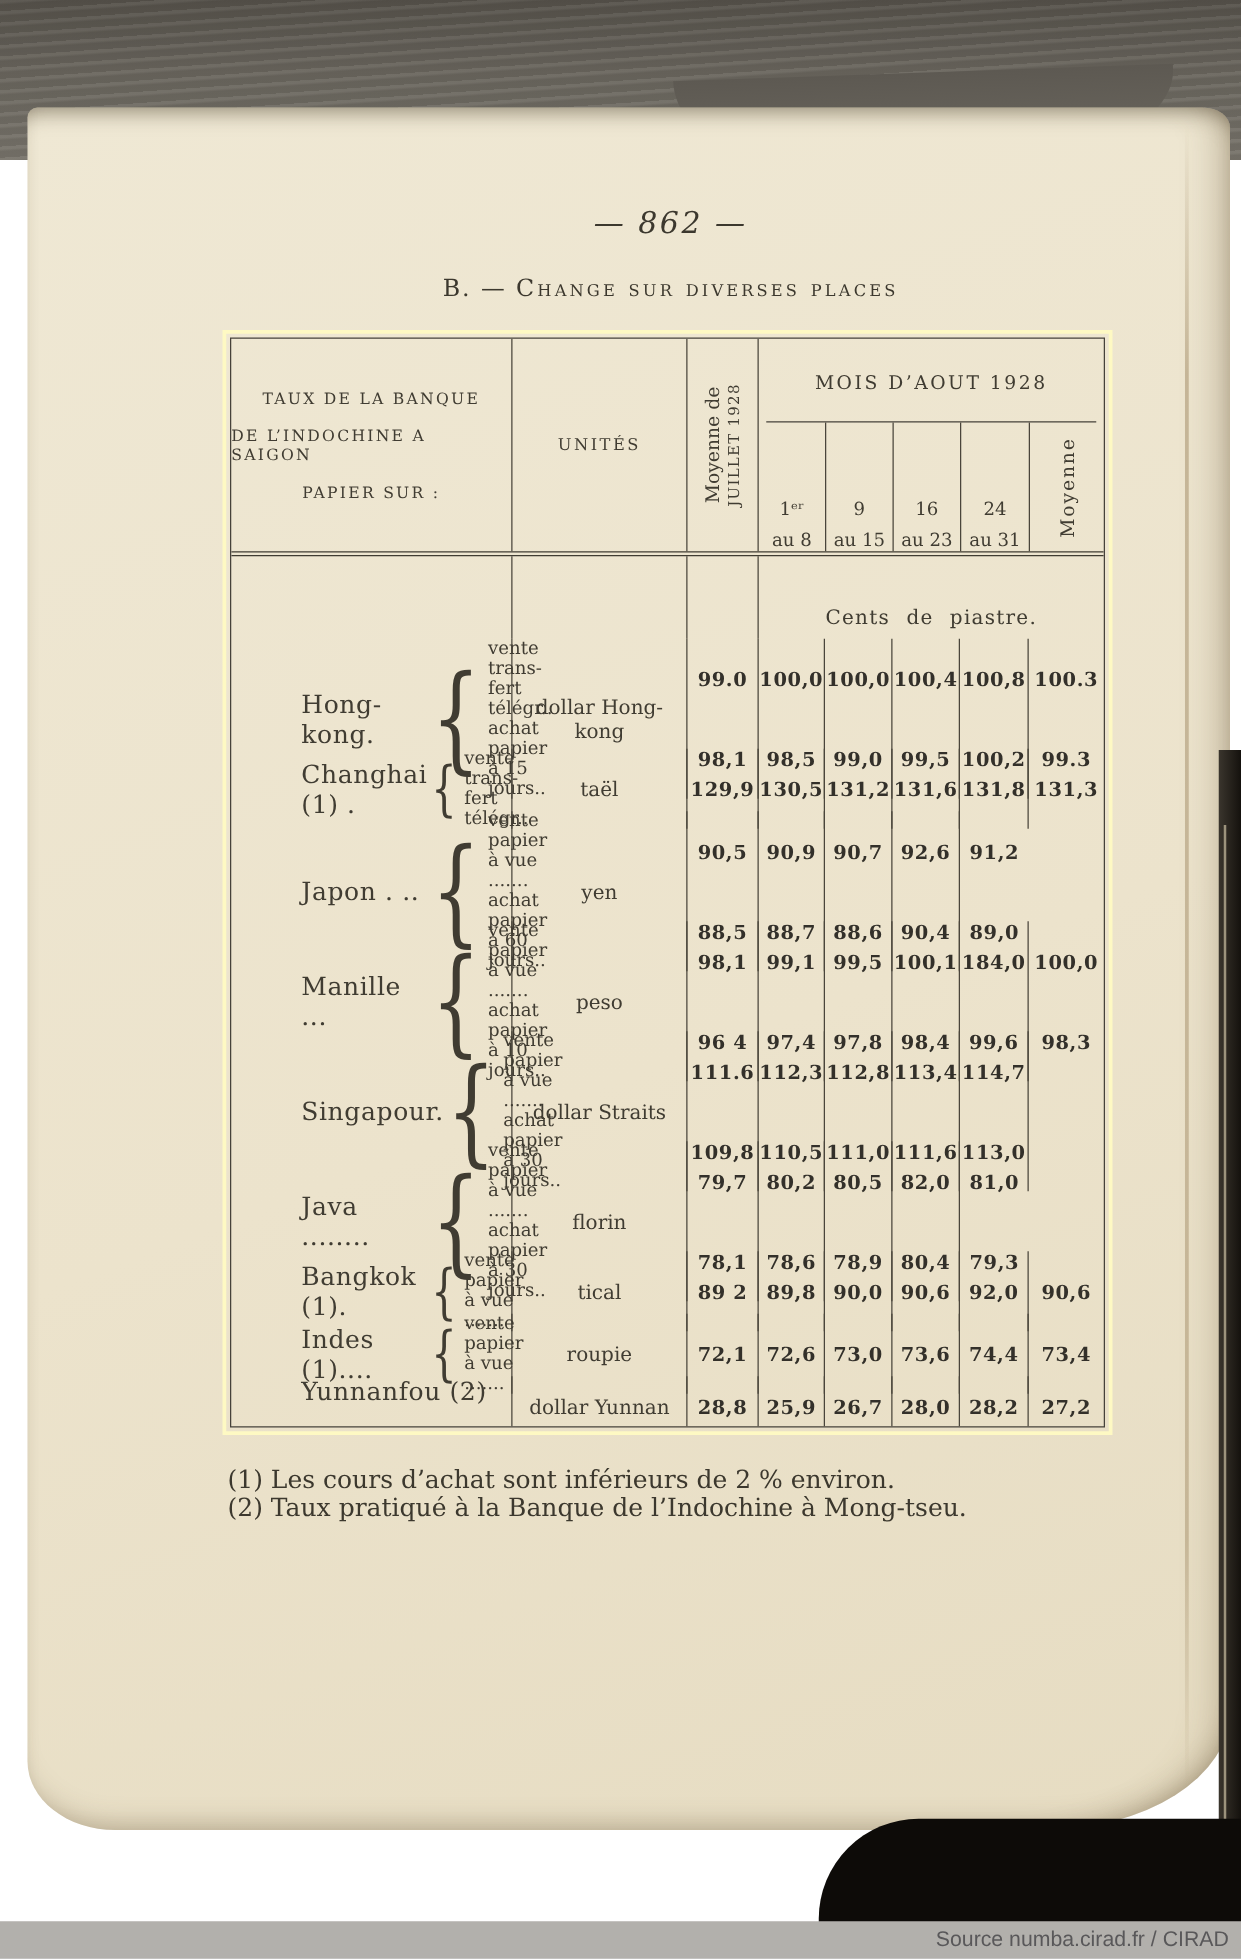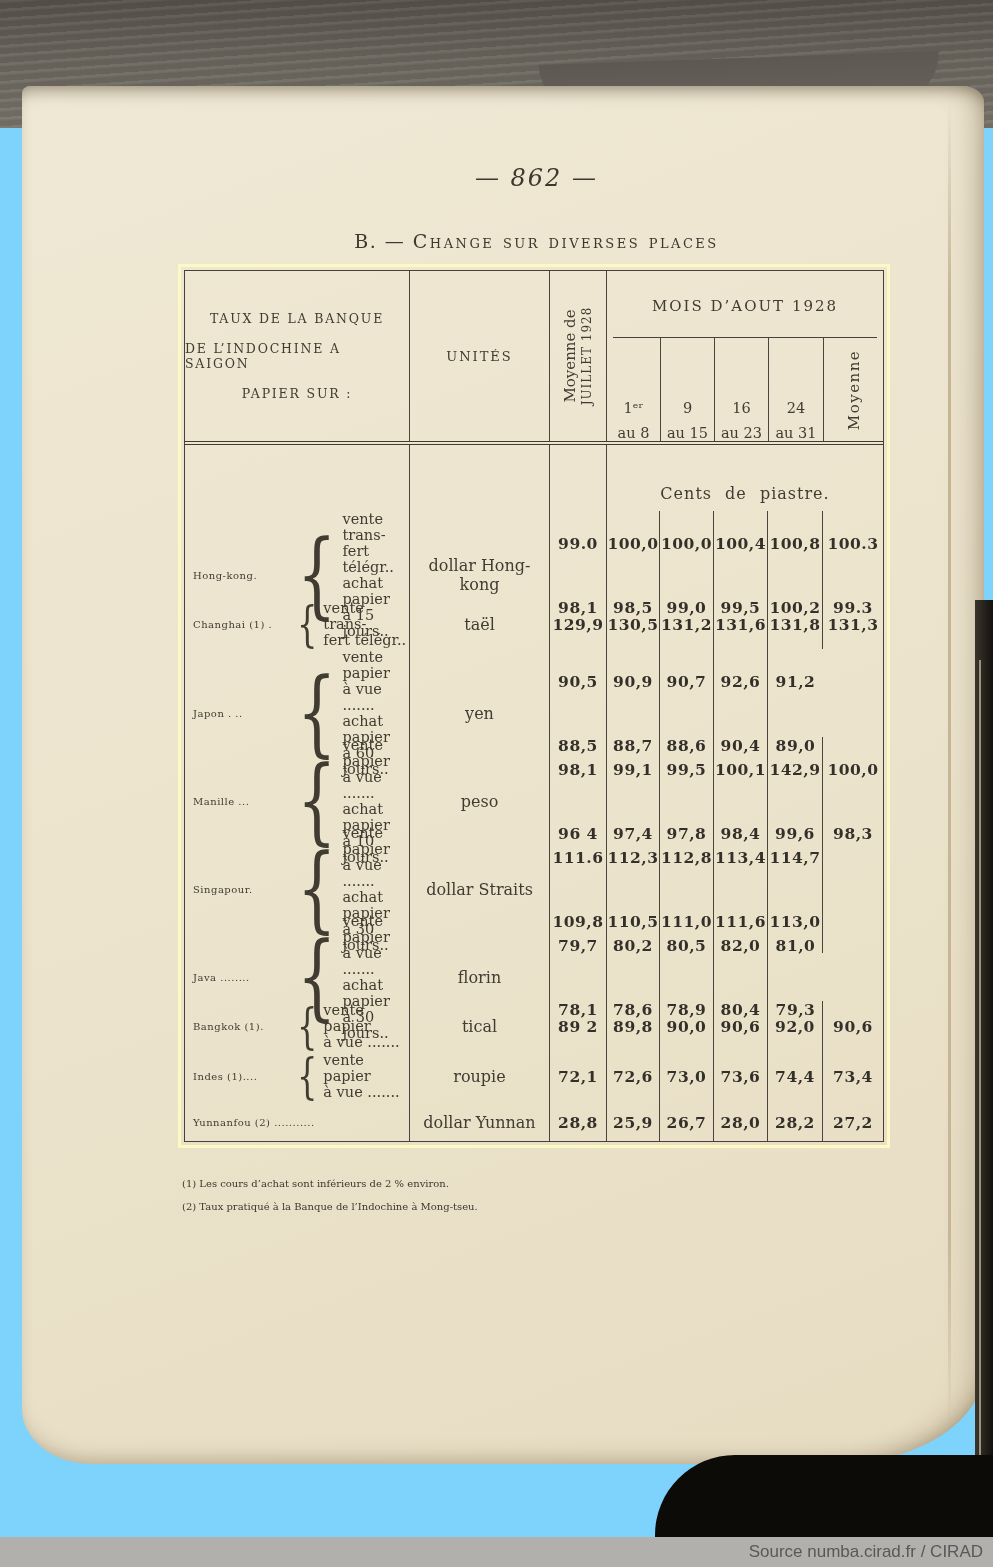--- a/index.html
+++ b/index.html
@@ -1,17 +1,17 @@
 <!DOCTYPE html>
 <html><head>
 <meta charset="utf-8">
 <style>
   html,body{margin:0;padding:0;background:#8f8d89;}
   .scene{position:relative;width:993px;height:1567px;overflow:hidden;
-         background:#7dd3fc;font-family:"DejaVu Serif",serif;color:#403c32;}
+         background:#ffffff;font-family:"DejaVu Serif",serif;color:#403c32;}
 
   
   .top-pages{position:absolute;left:0;top:0;width:993px;height:128px;
     background:linear-gradient(180deg,#56524b 0%,#6a665e 45%,#78746b 100%);}
   .top-streaks{position:absolute;left:0;top:0;width:993px;height:128px;opacity:.5;
     background:repeating-linear-gradient(176deg,rgba(255,255,255,.10) 0 2px,rgba(0,0,0,.12) 4px 9px);}
   .page-curl{position:absolute;left:540px;top:58px;width:400px;height:92px;
     background:linear-gradient(180deg,#5d5952,#6f6b62);
     border-radius:0 0 55% 45% / 0 0 95% 100%;transform:rotate(-2deg);}
   .left-edges{position:absolute;left:0;top:8px;width:84px;height:1448px;
@@ -32,21 +32,21 @@
     border-radius:8px 22px 150px 70px / 8px 16px 95px 55px;
     box-shadow:inset 0 14px 18px -12px rgba(60,50,30,.55), inset -26px 0 35px -24px rgba(90,70,40,.45),
                inset 0 -18px 22px -16px rgba(90,70,40,.35);}
   .crease{position:absolute;left:948px;top:100px;width:3px;height:1330px;
     background:linear-gradient(180deg,rgba(150,125,85,.0),rgba(150,125,85,.45) 15%,rgba(150,125,85,.4) 85%,rgba(150,125,85,.0));}
 
   
   .content{position:absolute;left:0;top:0;width:993px;height:1567px;}
   .pageno{position:absolute;left:80px;right:0;top:164px;text-align:center;
     font-size:24px;font-style:italic;letter-spacing:2px;color:#3c382e;}
-  .title{position:absolute;left:80px;right:0;top:230px;text-align:center;
+  .title{position:absolute;left:80px;right:0;top:220px;text-align:center;
     font-size:19px;letter-spacing:1.5px;color:#3c382e;}
   .title .sc{font-variant:small-caps;letter-spacing:2.5px;}
 
   .tframe{position:absolute;left:178px;top:264px;width:712px;height:884px;
     border:3px solid #fef9c3;padding:3px;box-sizing:border-box;}
   .tinner{border:1px solid #46423a;width:100%;height:100%;box-sizing:border-box;
     display:flex;flex-direction:column;overflow:hidden;}
 
   .grid8{display:grid;grid-template-columns:225px 140px 57px 53px 54px 54px 55px 1fr;}
   .bR{border-right:1px solid #4a453b;}
@@ -70,30 +70,30 @@
   .gsub>div:first-child{border-left:none;}
   .moyrot{position:absolute;left:50%;top:50%;transform:translate(-50%,-50%) rotate(-90deg);
     font-size:15px;letter-spacing:1.5px;white-space:nowrap;}
 
   .tbody{flex:1 1 auto;display:flex;flex-direction:column;}
   .row{flex:0 0 auto;}
   .cents-cell{grid-column:4 / -1;display:flex;align-items:flex-end;justify-content:center;
     padding-bottom:8px;font-size:16px;letter-spacing:1px;word-spacing:7px;}
   .cell{display:flex;align-items:center;justify-content:center;box-sizing:border-box;}
   .placecell{justify-content:flex-start;padding-left:8px;}
-  .place{font-size:10px;letter-spacing:.5px;flex:0 0 102px;}
+  .place{font-size:20px;letter-spacing:.5px;flex:0 0 102px;margin-left:48px;}
   .place.wide{flex:1 1 auto;}
   .brace{font-family:"DejaVu Serif",serif;font-weight:300;line-height:0;transform:scaleY(1.5);margin:0 2px;}
   .descs{display:flex;flex-direction:column;justify-content:space-around;flex:1 1 auto;height:100%;}
   .desc{font-size:14.5px;line-height:16px;text-align:left;padding-left:4px;}
   .unit{font-size:16px;white-space:pre-line;text-align:center;line-height:19px;}
   .vals{flex-direction:column;justify-content:space-around;height:100%;}
   .num{font-size:15.5px;font-weight:700;color:#33302a;letter-spacing:.5px;}
 
-  .footnotes{position:absolute;left:182px;top:1172px;font-size:10px;line-height:23px;color:#3c382e;}
+  .footnotes{position:absolute;left:182px;top:1172px;font-size:20px;line-height:23px;color:#3c382e;}
 </style>
 </head>
 <body>
 
 <div class="scene">
 
   <div class="top-pages"></div>
   <div class="top-streaks"></div>
   <div class="page-curl"></div>
   <div class="left-edges"></div>
@@ -307,21 +307,21 @@
               </div>
               <div class="cell vals bR">
                 <span class="num">99,5</span>
                 <span class="num">97,8</span>
               </div>
               <div class="cell vals bR">
                 <span class="num">100,1</span>
                 <span class="num">98,4</span>
               </div>
               <div class="cell vals bR">
-                <span class="num">142,9</span>
+                <span class="num">184,0</span>
                 <span class="num">99,6</span>
               </div>
               <div class="cell vals">
                 <span class="num">100,0</span>
                 <span class="num">98,3</span>
               </div>
             </div>
             <div class="row grid8" style="height: 88px;">
               <div class="cell placecell bR">
                 <span class="place">Singapour.</span>

